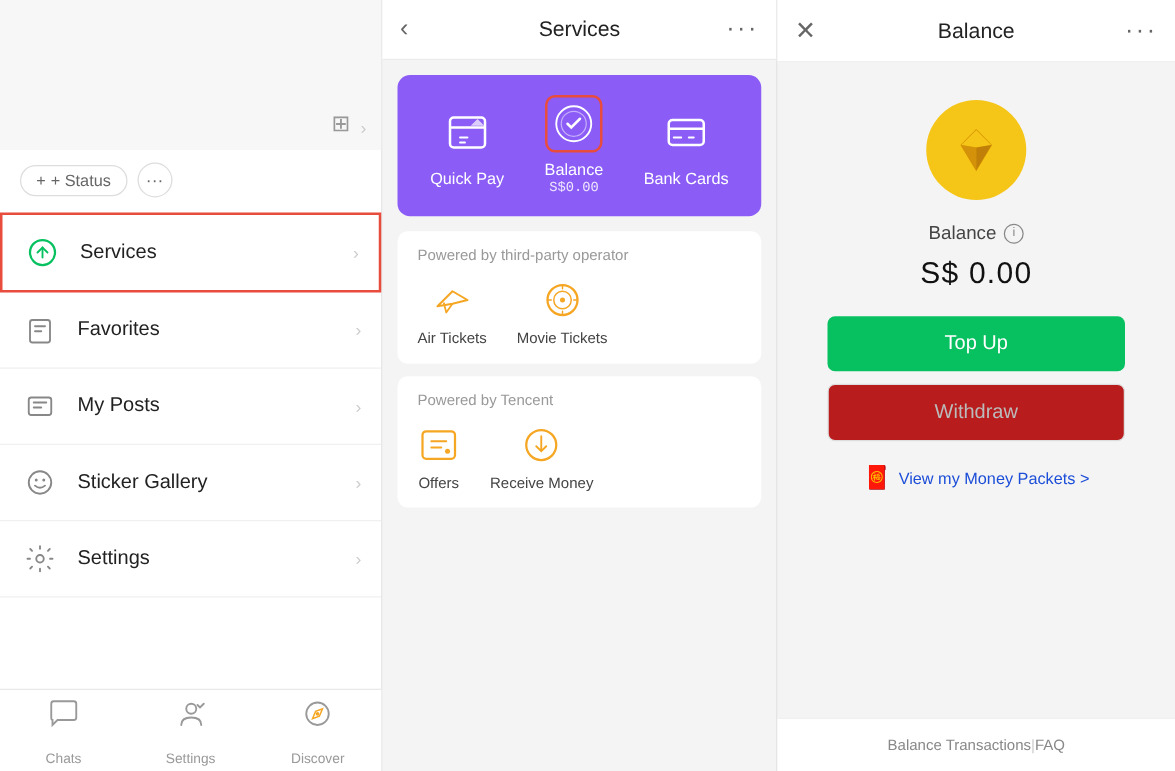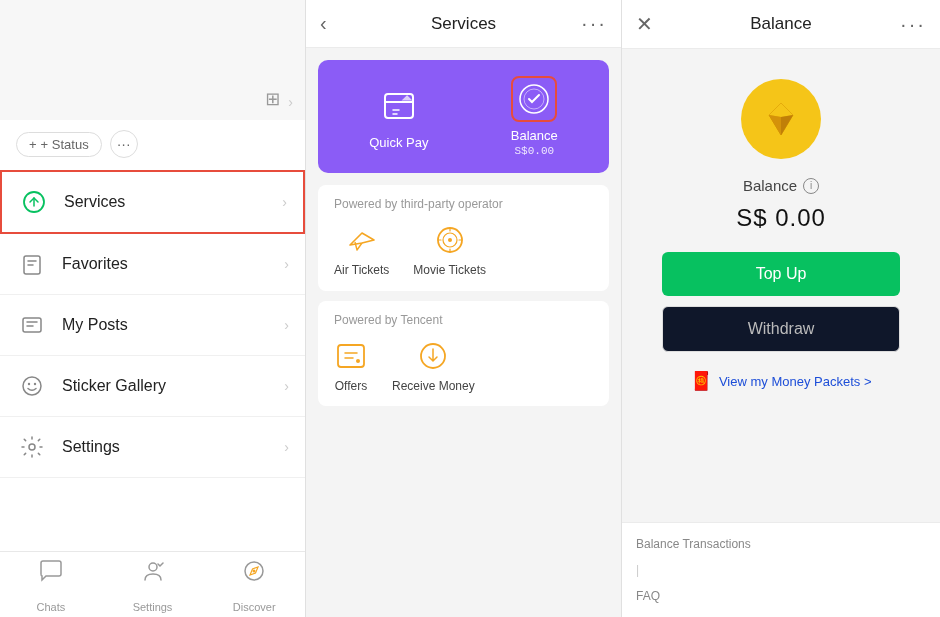--- a/index.html
+++ b/index.html
@@ -315,21 +315,21 @@
       border: none;
       border-radius: 6px;
       padding: 13px;
       font-size: 16px;
       cursor: pointer;
       margin-top: 10px;
     }
 
     .withdraw-btn {
       width: calc(100% - 40px);
-      background: #0f172a;
+      background: #b91c1c;
       color: #bbb;
       border: 1px solid #ddd;
       border-radius: 6px;
       padding: 13px;
       font-size: 16px;
       cursor: pointer;
     }
 
     .money-packets-row {
       display: flex;
@@ -345,27 +345,26 @@
 
     .money-packets-link {
       color: #1d4ed8;
       font-size: 13px;
     }
 
     .balance-footer {
       margin-top: auto;
       display: flex;
       justify-content: center;
-      gap: 12px;
+      gap: 0;
       padding: 14px;
       border-top: 1px solid #ebebeb;
       background: #fff;
       font-size: 12px;
       color: #888;
-      flex-direction: column;
     }
 
     .footer-link {
       color: #888;
       cursor: pointer;
     }
 
     .footer-divider {
       color: #ccc;
     }
@@ -506,20 +505,30 @@
         <svg width="36" height="36" viewBox="0 0 36 36" fill="none">
           <circle cx="18" cy="18" r="14" stroke="white" stroke-width="1.5" fill="none"></circle>
           <circle cx="18" cy="18" r="10" stroke="white" stroke-width="1" fill="none" opacity="0.5"></circle>
           <path d="M13 18 L16 21 L23 14" stroke="white" stroke-width="2" stroke-linecap="round" fill="none"></path>
         </svg>
       </div>
       <span>Balance</span>
       <span class="balance-sub">S$0.00</span>
     </div>
 
+    <div class="service-icon-item">
+      <div class="service-icon-box">
+        <svg width="36" height="36" viewBox="0 0 36 36" fill="none">
+          <rect x="4" y="8" width="28" height="20" rx="3" stroke="white" stroke-width="2"></rect>
+          <path d="M4 15h28" stroke="white" stroke-width="2"></path>
+          <path d="M8 22h6M20 22h4" stroke="white" stroke-width="1.5" stroke-linecap="round"></path>
+        </svg>
+      </div>
+      <span>Bank Cards</span>
+    </div>
   </div>
 
   <div class="section-block">
     <div class="section-powered">Powered by third-party operator</div>
     <div class="section-icons-row">
 
       <div class="section-icon-item">
         <span class="orange-icon">
           <svg width="34" height="34" viewBox="0 0 34 34" fill="none">
             <path d="M5 22 L17 10 L29 17 L17 20 L5 22Z" stroke="#f5a623" stroke-width="1.6" fill="none" stroke-linejoin="round"></path>

